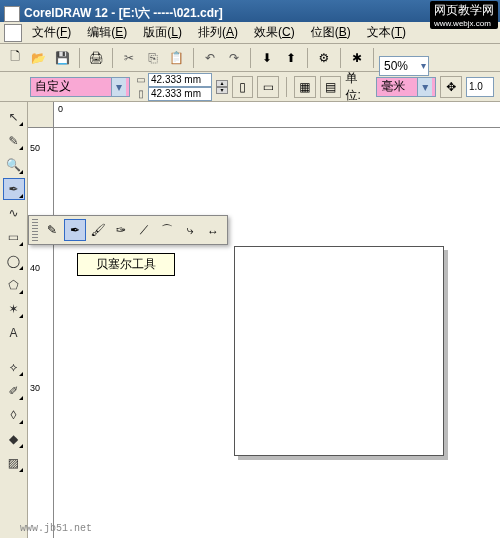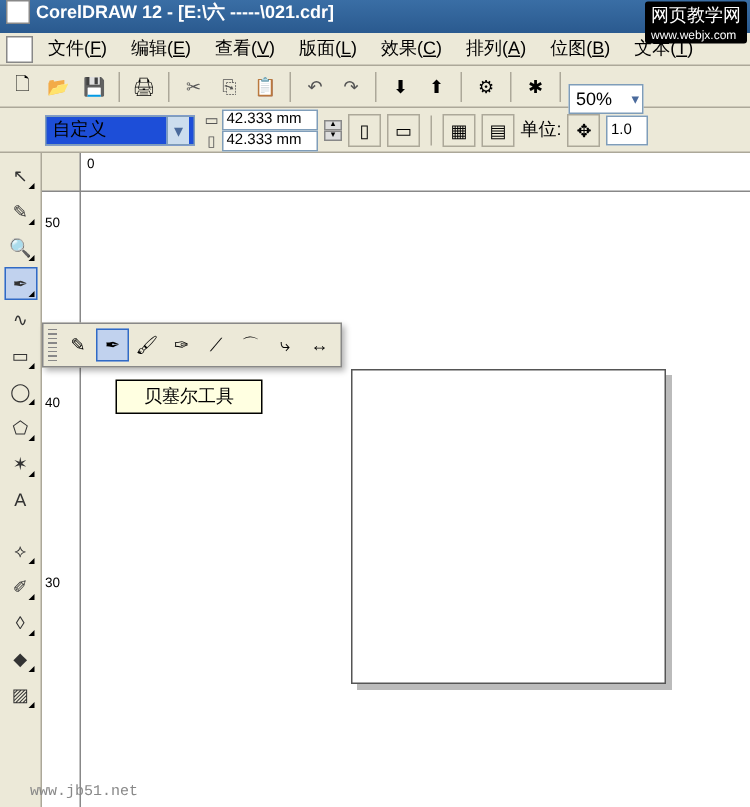--- a/index.html
+++ b/index.html
@@ -1,35 +1,35 @@
 <!DOCTYPE html>
 <html><head>
 <meta charset="utf-8">
 <style>
 * { margin: 0; padding: 0; box-sizing: border-box; font-family: "SimSun", Arial, sans-serif; font-size: 12px; }
 body { background: #ece9d8; width: 500px; height: 538px; overflow: hidden; position: relative; }
 
-.titlebar { background: linear-gradient(to bottom, #3a6ea5, #2a5a8f); color: #fff; height: 22px; display: flex; align-items: flex-start; padding: 0 4px; font-size: 12px; font-weight: bold; }
+.titlebar { background: linear-gradient(to bottom, #3a6ea5, #2a5a8f); color: #fff; height: 22px; display: flex; align-items: flex-end; padding: 0 4px; font-size: 12px; font-weight: bold; }
 .titlebar .icon { width: 16px; height: 16px; background: #fff; border: 1px solid #888; margin-right: 4px; display: inline-block; }
 .watermark-tr { position: absolute; top: 1px; right: 2px; background: #000; color: #fff; font-size: 10px; padding: 1px 4px; border-radius: 2px; }
 
 .menubar { background: #ece9d8; height: 22px; display: flex; align-items: center; padding: 0 2px; border-bottom: 1px solid #aca899; }
 .menubar .icon { width: 18px; height: 18px; background: #fff; border: 1px solid #888; margin: 0 2px; }
 .menu-item { padding: 2px 8px; cursor: default; }
 .menu-item .hk { text-decoration: underline; }
 
 .toolbar { background: #ece9d8; height: 28px; display: flex; align-items: center; padding: 2px 4px; border-bottom: 1px solid #aca899; gap: 2px; }
 .tb-btn { width: 22px; height: 22px; border: 1px solid transparent; display: flex; align-items: center; justify-content: center; color: #555; }
 .tb-btn.enabled { color: #000; }
 .sep { width: 1px; height: 20px; background: #aca899; margin: 0 3px; }
 .zoom-select { height: 20px; border: 1px solid #7f9db9; background: #fff; padding: 0 14px 0 4px; position: relative; display: flex; align-items: center; min-width: 50px; margin-top: 16px; }
 .zoom-select::after { content: "▾"; position: absolute; right: 2px; color: #4a6a9c; font-size: 10px; }
 
 .propbar { background: #ece9d8; height: 30px; display: flex; align-items: center; padding: 2px 6px 2px 30px; border-bottom: 1px solid #aca899; gap: 4px; }
-.combo { height: 20px; border: 1px solid #7f9db9; background: #1d4ed8; display: flex; padding: 0 16px 0 4px; position: relative; min-width: 100px; }
+.combo { height: 20px; border: 1px solid #7f9db9; background: #f9a8d4; display: flex; padding: 0 16px 0 4px; position: relative; min-width: 100px; }
 .combo::after { content: "▾"; position: absolute; right: 3px; color: #4a6a9c; background: #cde; width: 14px; text-align: center; border-left: 1px solid #7f9db9; height: 18px; line-height: 18px; top: 0; }
 .dim-stack { display: flex; flex-direction: column; }
 .dim-row { display: flex; align-items: center; height: 14px; }
 .dim-row .ico { width: 14px; font-size: 10px; text-align: center; color: #555; }
 .dim-input { border: 1px solid #7f9db9; background: #fff; height: 14px; width: 64px; font-size: 10px; padding: 0 2px; }
 .spin { width: 12px; display: flex; flex-direction: column; }
 .spin div { height: 7px; border: 1px solid #888; background: #ddd; font-size: 6px; line-height: 5px; text-align: center; }
 .small-btn { width: 22px; height: 22px; border: 1px solid #aca899; background: #ece9d8; display: flex; align-items: center; justify-content: center; }
 .toolbox { width: 28px; background: #ece9d8; border-right: 1px solid #aca899; display: flex; flex-direction: column; align-items: center; padding-top: 4px; gap: 2px; }
 .toolbox .tool { width: 22px; height: 22px; border: 1px solid transparent; display: flex; align-items: center; justify-content: center; color: #333; position: relative; }
@@ -62,24 +62,23 @@
 </div>
 <div class="watermark-tr">
   <div>网页教学网</div>
   <div style="font-size:8px">www.webjx.com</div>
 </div>
 
 <div class="menubar">
   <span class="icon"></span>
   <span class="menu-item"><span>文件</span>(<span class="hk">F</span>)</span>
   <span class="menu-item"><span>编辑</span>(<span class="hk">E</span>)</span>
-  <span class="menu-item"><span>查看</span>(<span class="hk">V</span>)</span>
   <span class="menu-item"><span>版面</span>(<span class="hk">L</span>)</span>
+  <span class="menu-item"><span>排列</span>(<span class="hk">A</span>)</span>
   <span class="menu-item"><span>效果</span>(<span class="hk">C</span>)</span>
-  <span class="menu-item"><span>排列</span>(<span class="hk">A</span>)</span>
   <span class="menu-item"><span>位图</span>(<span class="hk">B</span>)</span>
   <span class="menu-item"><span>文本</span>(<span class="hk">T</span>)</span>
 </div>
 
 <div class="toolbar">
   <div class="tb-btn enabled">🗋</div>
   <div class="tb-btn enabled">📂</div>
   <div class="tb-btn enabled">💾</div>
   <div class="sep"></div>
   <div class="tb-btn enabled">🖨</div>
@@ -120,20 +119,23 @@
   <div class="spin">
       <div>▴</div>
       <div>▾</div>
     </div>
   <div class="small-btn">▯</div>
   <div class="small-btn">▭</div>
   <div class="sep"></div>
   <div class="small-btn">▦</div>
   <div class="small-btn">▤</div>
   <span>单位:</span>
+  <div class="combo" style="min-width:60px">
+      <span>毫米</span>
+    </div>
   <div class="small-btn">✥</div>
   <input class="dim-input" style="width: 28px; height: 20px;" value="1.0">
 </div>
 
 <div class="toolbox" style="position:absolute;left:0;top:102px;bottom:0">
   <div class="tool">↖<span class="fly"></span></div>
   <div class="tool">✎<span class="fly"></span></div>
   <div class="tool">🔍<span class="fly"></span></div>
   <div class="tool active">✒<span class="fly"></span></div>
   <div class="tool">∿</div>

